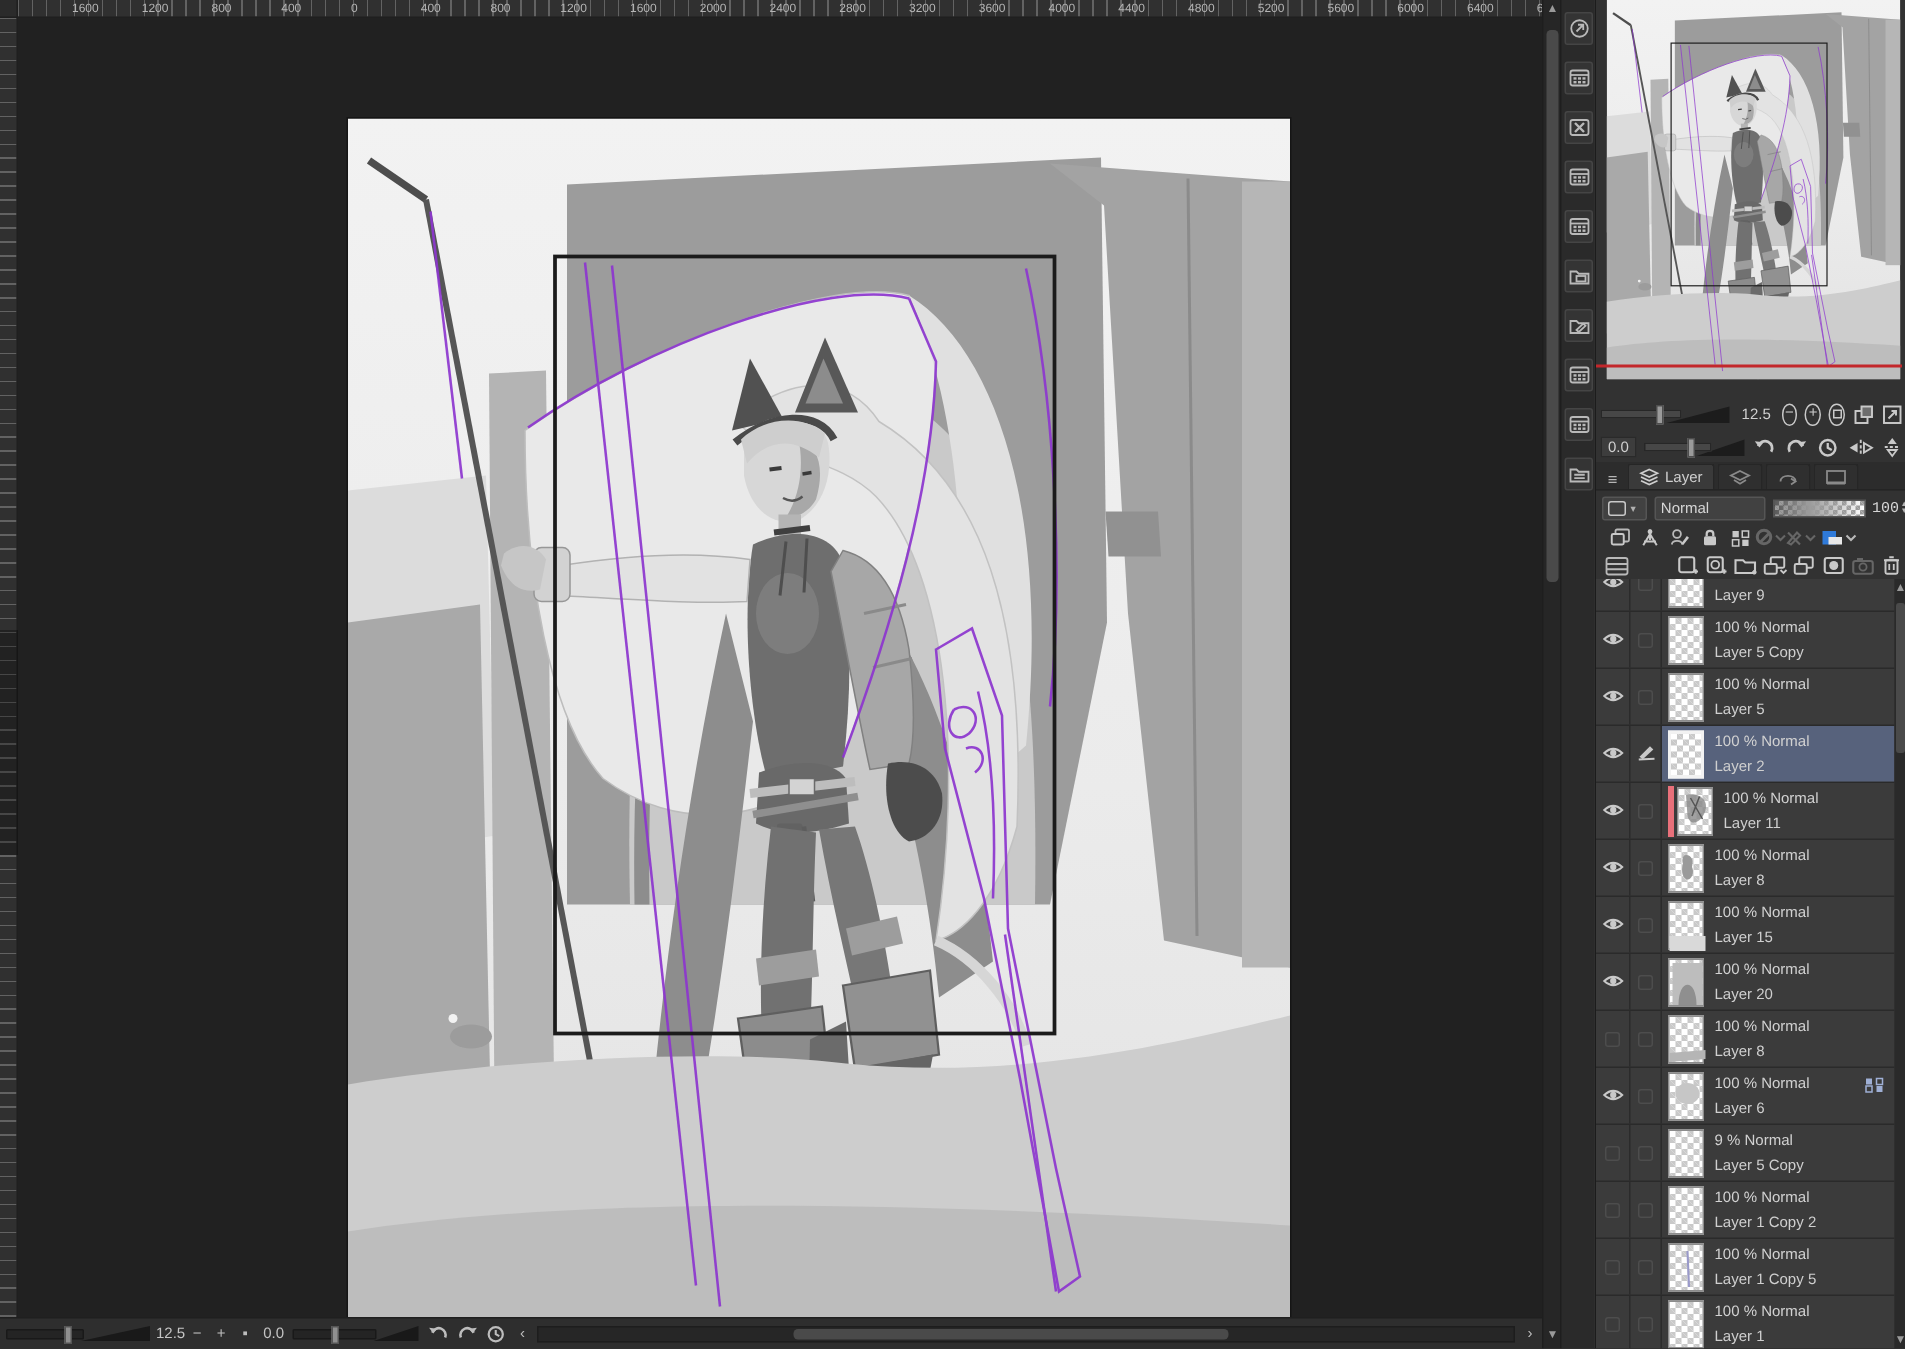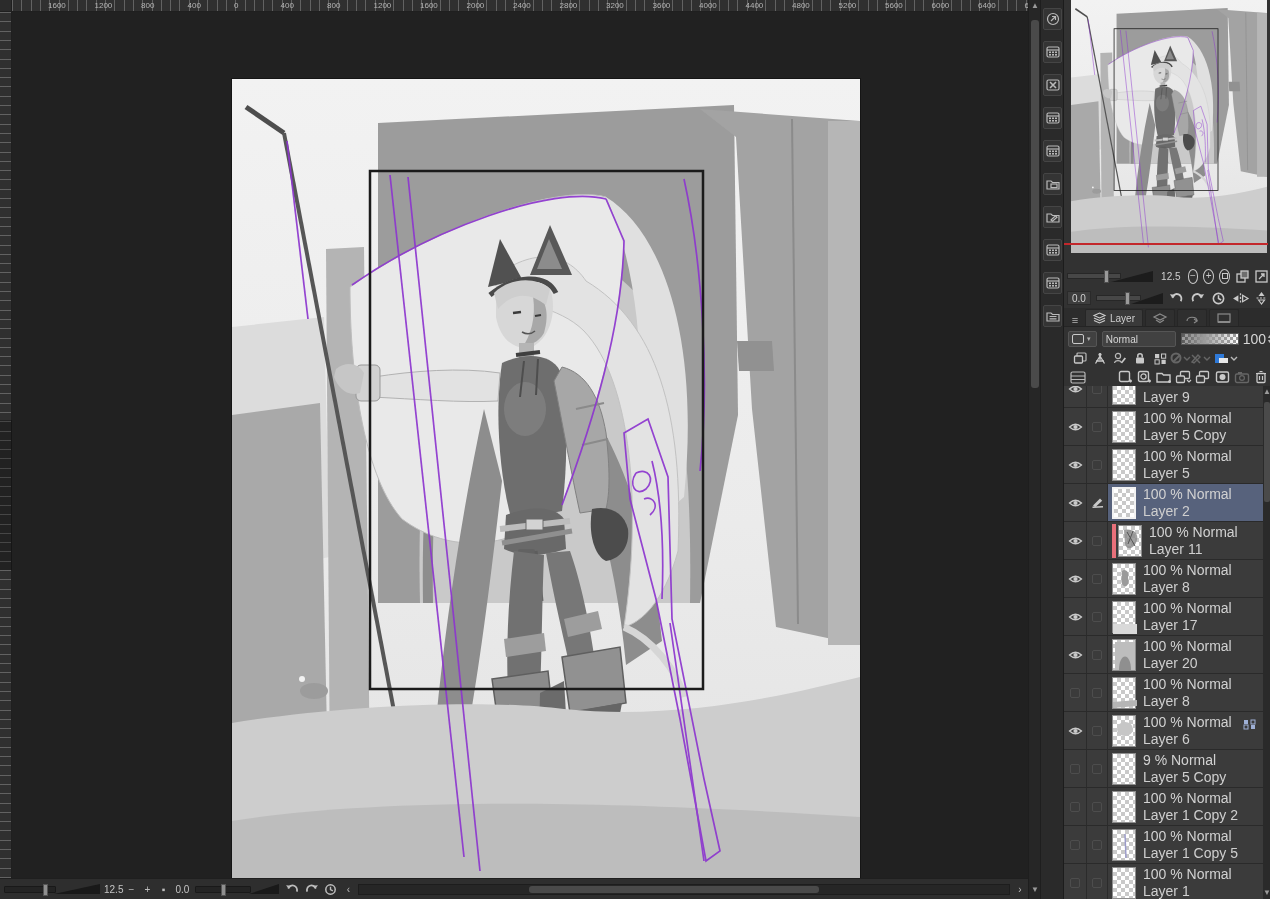--- a/index.html
+++ b/index.html
@@ -58,37 +58,37 @@
   
   .ltabs{position:absolute;left:0;top:308px;width:207px;height:19px;background:#2c2c2c;display:flex;align-items:flex-end;border-bottom:1px solid #242424;}
   .ltab{height:17px;display:flex;align-items:center;padding:0 7px;font-size:10px;color:#cfcfcf;background:#3a3a3a;border:1px solid #262626;border-bottom:none;margin-left:2px;border-radius:2px 2px 0 0;}
   .ltab.inactive{background:#2f2f2f;color:#8a8a8a;}
   .lmenu{width:16px;color:#b5b5b5;font-size:11px;text-align:center;margin-left:3px;}
   .lrowbar{position:absolute;left:0;width:207px;display:flex;align-items:center;}
   .blendsel{height:16px;background:#414141;border:1px solid #555;border-radius:2px;display:flex;align-items:center;font-size:10px;color:#d6d6d6;padding:0 3px;}
   .chev{font-size:7px;color:#b0b0b0;margin-left:3px;}
   .opslider{position:relative;width:72px;height:12px;border:1px solid #555;margin-left:5px;overflow:hidden;
     background-image:linear-gradient(45deg,#9b9b9b 25%,transparent 25%,transparent 75%,#9b9b9b 75%),linear-gradient(45deg,#9b9b9b 25%,transparent 25%,transparent 75%,#9b9b9b 75%),linear-gradient(to right,#5a5a5a,#fff);background-size:6px 6px,6px 6px,100% 100%;background-position:0 0,3px 3px,0 0;background-blend-mode:normal;}
-  .opval{font-size:14px;color:#d6d6d6;margin-left:4px;}
+  .opval{font-size:10px;color:#d6d6d6;margin-left:4px;font-family:Liberation Mono, monospace;}
   .spin{display:flex;flex-direction:column;font-size:6px;color:#b5b5b5;line-height:5px;margin-left:2px;}
   .fico{width:20px;height:16px;display:flex;align-items:center;justify-content:center;}
 
   
   .llist{position:absolute;left:0;top:386px;width:199px;height:513px;overflow:hidden;background:#353535;}
   .lrow{position:relative;display:flex;align-items:center;height:38px;background:#3b3b3b;border-bottom:1px solid #2a2a2a;}
   .lrow .c1{width:23px;height:100%;display:flex;align-items:center;justify-content:center;border-right:1px solid #2b2b2b;flex:none;}
   .lrow .c2{width:21px;height:100%;display:flex;align-items:center;justify-content:center;border-right:1px solid #2b2b2b;flex:none;}
   .lrow .main{flex:1;height:100%;display:flex;align-items:center;padding-left:4px;position:relative;}
   .lrow.sel .main{background:#57627c;}
   .ph-box{width:10px;height:10px;border:1px solid #4d4d4d;border-radius:2px;}
   .thumb{width:24px;height:32px;position:relative;flex:none;border:1px solid #8c8c8c;
     background-color:#fff;background-image:linear-gradient(45deg,#c9c9c9 25%,transparent 25%,transparent 75%,#c9c9c9 75%),linear-gradient(45deg,#c9c9c9 25%,transparent 25%,transparent 75%,#c9c9c9 75%);background-size:8px 8px;background-position:0 0,4px 4px;}
   .lrow.sel .thumb{border:2px solid #f2f2f2;}
   .redmark{width:4px;height:34px;background:#e8707a;margin-right:2px;flex:none;}
-  .meta{margin-left:7px;font-size:14px;line-height:17px;color:#d2d2d2;white-space:nowrap;}
+  .meta{margin-left:7px;font-size:10px;line-height:17px;color:#d2d2d2;white-space:nowrap;}
   .meta .nm{color:#cfcfcf;}
   .badge{position:absolute;right:6px;top:5px;}
   .lscroll{position:absolute;left:199px;top:386px;width:8px;height:513px;background:#2a2a2a;}
   .lsthumb{position:absolute;left:1px;top:16px;width:6px;height:100px;background:#4a4a4a;border-radius:2px;}
   svg{overflow:visible;}
 </style>
 </head>
 <body>
 
 <svg width="0" height="0" style="position:absolute" aria-hidden="true">
@@ -730,21 +730,21 @@
             </div>
             <div class="c2">
               <span class="ph-box"></span>
             </div>
             <div class="main">
               <div class="thumb"><svg width="24" height="32" viewBox="0 0 24 32">
                   <rect x="0" y="22" width="24" height="10" fill="#d9d9d9"></rect>
                 </svg></div>
               <div class="meta">
                 <div class="op">100 % Normal</div>
-                <div class="nm">Layer 17</div>
+                <div class="nm">Layer 15</div>
               </div>
             </div>
           </div>
           <div class="lrow">
             <div class="c1">
               <span><svg width="15" height="10" viewBox="0 0 15 10">
                   <path d="M1.5,5 Q7.5,-0.5 13.5,5 Q7.5,10.5 1.5,5 Z" fill="none" stroke="#c9c9c9" stroke-width="1.3"></path>
                   <circle cx="7.5" cy="5" r="2.1" fill="#c9c9c9"></circle>
                 </svg></span>
             </div>

